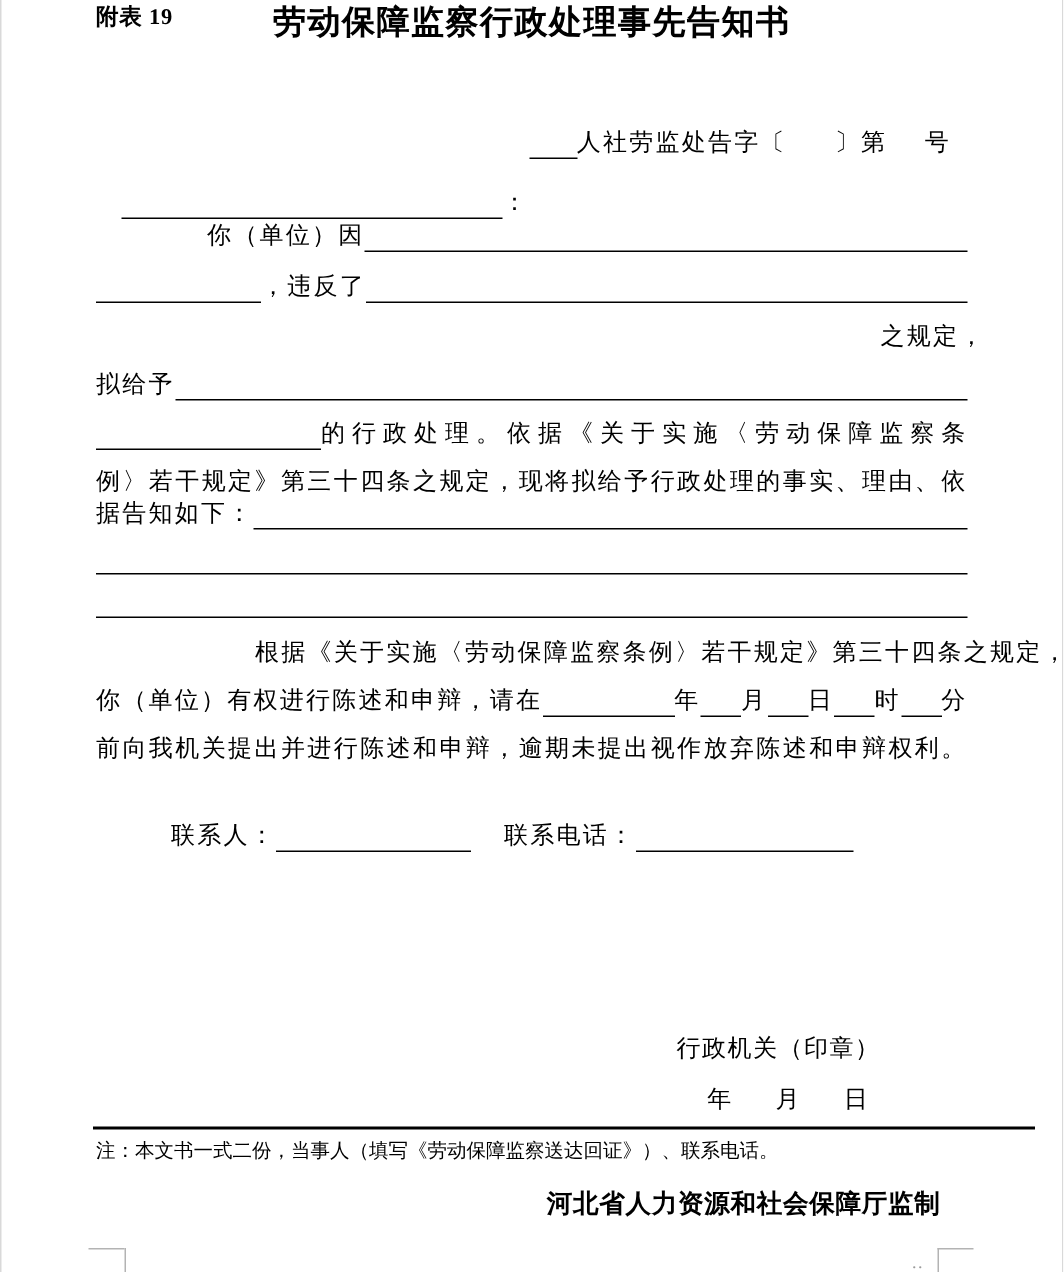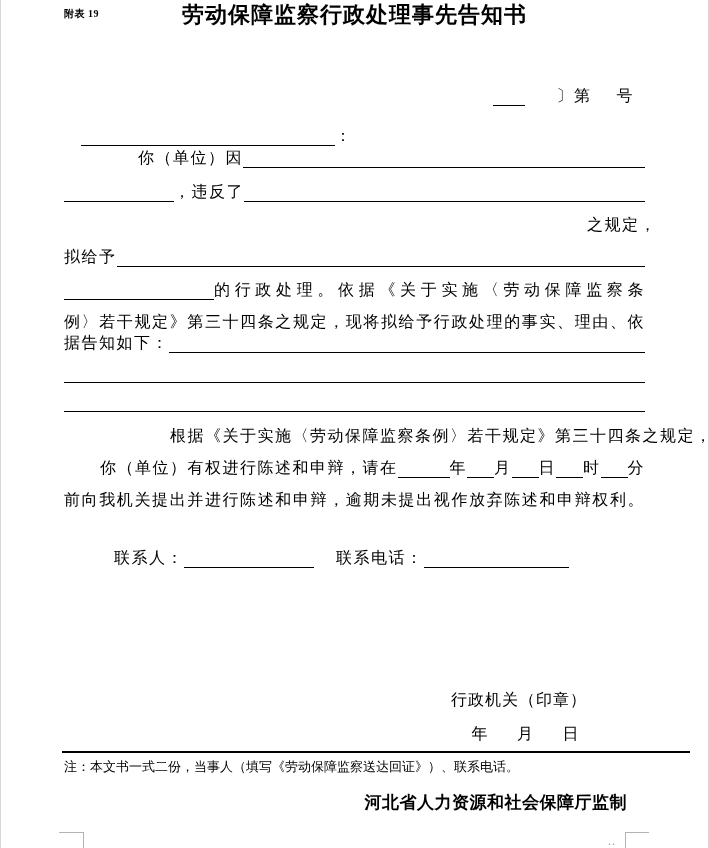--- a/index.html
+++ b/index.html
@@ -16,38 +16,38 @@
     position:absolute;left:64px;right:64px;height:22px;
     display:flex;align-items:flex-end;
     font-size:16px;letter-spacing:1.5px;white-space:nowrap;
   }
   .row .txt{line-height:21px;}
   .fill{flex:1 1 auto;border-bottom:1.5px solid #000;height:100%;}
   .blank{border-bottom:1.5px solid #000;height:100%;flex:0 0 auto;}
   .spacer{height:100%;flex:0 0 auto;}
   .justify{flex:1 1 auto;display:block;text-align:justify;text-align-last:justify;line-height:21px;}
 
-  .r-annex{top:3px;height:20px;font-size:10px;font-weight:bold;letter-spacing:0.5px;align-items:center;}
+  .r-annex{top:3px;height:20px;font-size:15px;font-weight:bold;letter-spacing:0.5px;}
   .r-title{top:27px;left:0;right:0;height:30px;display:block;text-align:center;
            font-size:22px;font-weight:bold;letter-spacing:1px;line-height:30px;}
   .r-docno{top:84px;left:auto;right:75px;justify-content:flex-end;}
   .b32{width:32px;} .g32{width:32px;} .g25{width:25px;}
   .r-salut{top:124px;}
   .sp17{width:17px;} .b254{width:254px;}
   .r-p1a{top:146px;} .sp74{width:74px;}
   .r-p1b{top:180px;} .b110{width:110px;}
   .r-p1c{top:213px;right:52px;flex-direction:column;}
   .r-p2a{top:245px;text-align:center;}
   .r-p2b{top:278px;} .b150{width:150px;}
   .r-p2cont{top:310px;}
   .r-p2tail{top:331px;}
   .r-blankline1{top:361px;}
   .r-blankline2{top:390px;}
   .r-p3a{top:424px;gap:32px;}
-  .r-p3b{top:456px;margin-left:36px;} .byear{flex:1 1 auto;min-width:44px;border-bottom:1.5px solid #000;height:100%;} .b27{width:27px;}
+  .r-p3b{top:456px;} .byear{flex:1 1 auto;min-width:44px;border-bottom:1.5px solid #000;height:100%;} .b27{width:27px;}
   .r-p3c{top:488px;}
   .r-contact{top:546px;} .sp50{width:50px;} .b130{width:130px;} .g22{width:22px;} .b145{width:145px;}
   .r-address{top:574px;} .b400{width:400px;}
   .r-org{top:688px;left:auto;right:122px;justify-content:center;letter-spacing:1px;font-family:Liberation Serif, serif;}
   .r-date{top:722px;left:auto;right:129px;justify-content:flex-end;} .g28{width:28px;}
   .rule{position:absolute;top:751px;left:62px;right:19px;height:2px;background:#000;}
   .r-note{top:757px;height:20px;font-size:13px;letter-spacing:0px;}
   .r-issuer{top:789px;left:auto;right:82px;height:24px;justify-content:flex-end;
             font-size:17px;font-weight:bold;letter-spacing:0.5px;}
 
@@ -66,20 +66,21 @@
   <div class="edge right"></div>
 
   <div class="row r-annex">
     <span class="txt">附表 19</span>
   </div>
 
   <div class="r-title">劳动保障监察行政处理事先告知书</div>
 
   <div class="row r-docno">
     <span class="blank b32"></span>
+    <span class="txt">人社劳监处告字〔</span>
     <span class="spacer g32"></span>
     <span class="txt">〕第</span>
     <span class="spacer g25"></span>
     <span class="txt">号</span>
   </div>
 
   <div class="row r-salut">
     <span class="spacer sp17"></span>
     <span class="blank b254"></span>
     <span class="txt">：</span>

